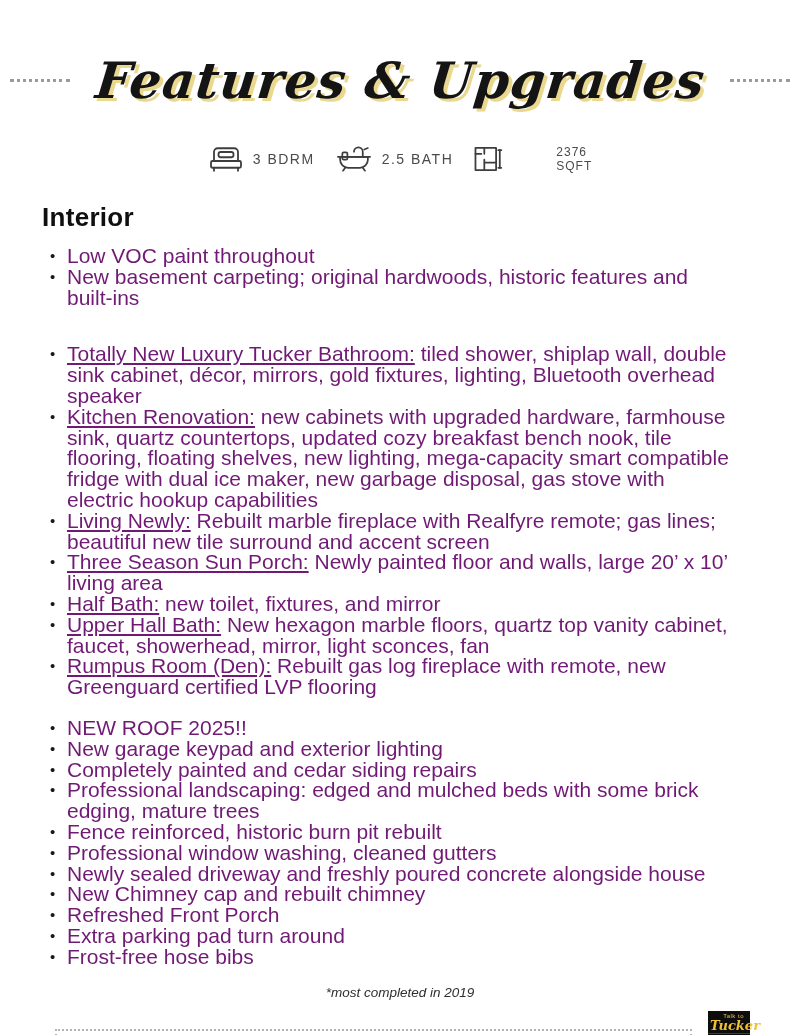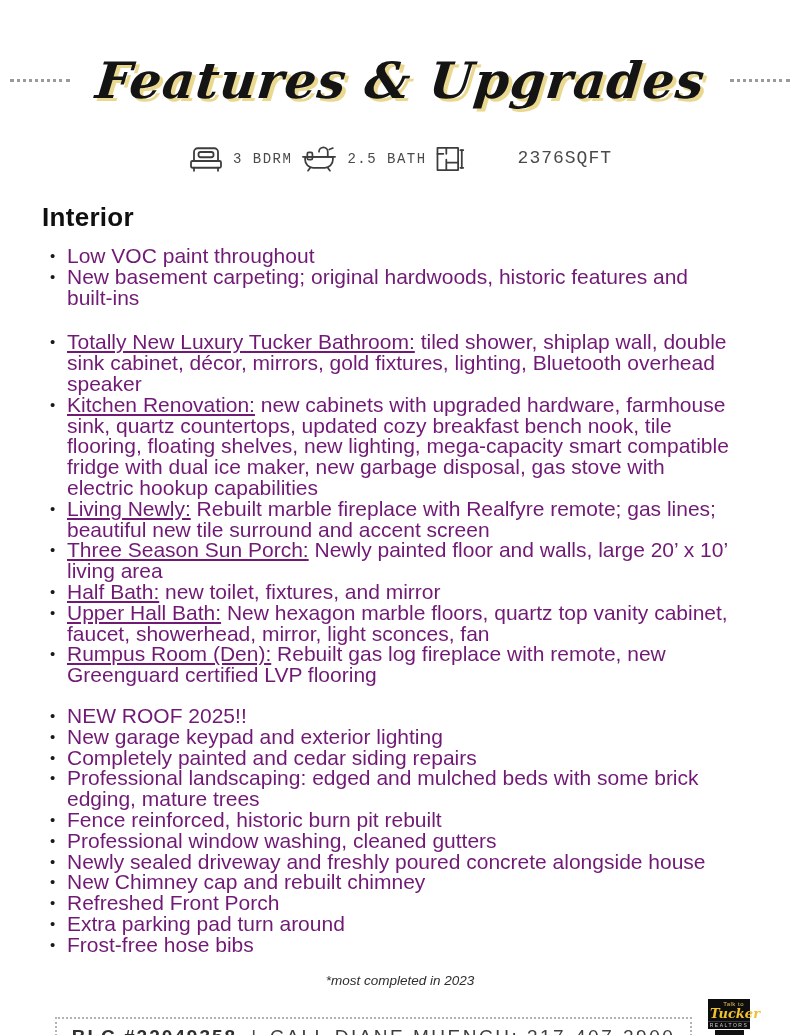--- a/index.html
+++ b/index.html
@@ -40,37 +40,36 @@
     text-shadow: 4px 3px 0 #ead88f;
     white-space: nowrap;
     transform: skewX(-6deg);
   }
 
   
   .stats-row {
     display: flex;
     justify-content: center;
     align-items: center;
-    gap: 8px;
+    gap: 20px;
     margin-top: 8px;
     height: 42px;
-    font-family: Liberation Mono, monospace;
   }
   .stat { display: flex; align-items: center; gap: 9px; }
   .stat svg { display: block; }
   .stat-label {
     font-size: 14px;
     letter-spacing: 1.5px;
     color: #4a4a4a;
   }
   .stat-label.stacked {
     display: flex;
-    flex-direction: row;
+    flex-direction: column;
     line-height: 1.2;
-    font-size: 18px;
+    font-size: 12px;
     letter-spacing: 1px;
     margin-left: 44px;
   }
 
   
   section { padding: 0 50px 0 42px; }
   section.interior { margin-top: 22px; }
   section.exterior { margin-top: 20px; }
   h2 {
     margin: 0;
@@ -92,21 +91,21 @@
     color: #701a75;
   }
   ul.feature-list li::before {
     content: "\2022";
     position: absolute;
     left: -17px;
     top: 0;
     font-size: 15px;
     color: #1a1a1a;
   }
-  li.gap-after { margin-bottom: 24px; }
+  li.gap-after { margin-bottom: 36px; }
   .lead { text-decoration: underline; text-underline-offset: 2px; }
 
   
   .footnote {
     margin: 17px 0 0 0;
     text-align: center;
     font-style: italic;
     font-size: 13.5px;
     color: #2e2e2e;
   }
@@ -278,21 +277,21 @@
         <li>Fence reinforced, historic burn pit rebuilt</li>
         <li>Professional window washing, cleaned gutters</li>
         <li>Newly sealed driveway and freshly poured concrete alongside house</li>
         <li>New Chimney cap and rebuilt chimney</li>
         <li>Refreshed Front Porch</li>
         <li>Extra parking pad turn around</li>
         <li>Frost-free hose bibs</li>
       </ul>
   </section>
 
-  <p class="footnote">*most completed in 2023</p>
+  <p class="footnote">*most completed in 2019</p>
 
   <div class="footer-row">
     <div class="footer-bar">
       <span class="blc">BLC #22049358</span>
       <span class="sep">|</span>
       <span class="call">CALL DIANE MUENCH: 317-407-2900</span>
     </div>
     <div class="tucker-logo">
       <div class="logo-top">
         <span class="logo-talkto">Talk to</span>

